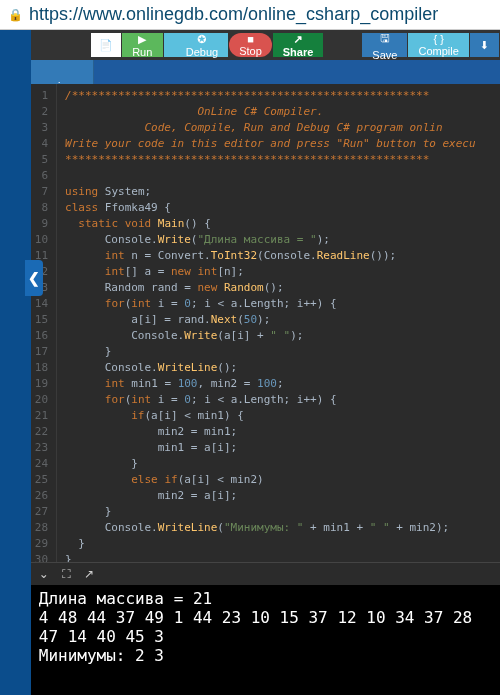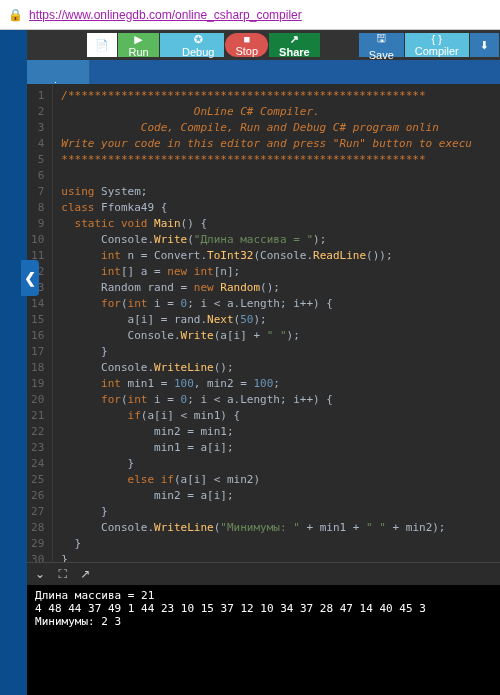--- a/index.html
+++ b/index.html
@@ -1,20 +1,20 @@
 <!DOCTYPE html>
 <html><head>
   <meta charset="utf-8">
   <style>
     * { margin: 0; padding: 0; box-sizing: border-box; }
     body { font-family: Arial, sans-serif; background: #0b4d8c; width: 500px; height: 695px; overflow: hidden; }
     
     .url-bar { background: #fff; height: 30px; display: flex; align-items: center; padding: 0 8px; border-bottom: 1px solid #ccc; }
     .url-bar .lock { color: #666; margin-right: 6px; font-size: 12px; }
-    .url-bar input { border: none; outline: none; flex: 1; font-size: 12px; color: #a21caf; text-decoration: underline; }
+    .url-bar input { border: none; outline: none; flex: 1; font-size: 18px; color: #0c4a6e; }
     
     .toolbar { background: #333; height: 30px; display: flex; align-items: center; padding-left: 60px; }
     .btn { height: 24px; padding: 0 10px; font-size: 11px; color: #fff; border: none; cursor: pointer; display: flex; align-items: center; gap: 4px; margin-right: 1px; }
     .btn-new { background: #fff; color: #333; width: 30px; justify-content: center; }
     .btn-run { background: #5cb85c; }
     .btn-debug { background: #5bc0de; padding-left: 22px; }
     .btn-stop { background: #d9534f; border-radius: 12px; }
     .btn-share { background: #15803d; font-weight: bold; }
     .btn-save { background: #337ab7; margin-left: 38px; }
     .btn-beautify { background: #5bc0de; }
@@ -35,21 +35,21 @@
     .code .line { display: block; font-style: normal; }
     .c-comment { color: #cc7832; font-style: italic; }
     .c-keyword { color: #cc7832; }
     .c-method { color: #ffc66d; }
     .c-string { color: #6a8759; }
     .c-number { color: #6897bb; }
     
     .console-controls { background: #2b2b2b; padding: 4px 8px; border-top: 1px solid #444; color: #ccc; font-size: 12px; }
     .console-controls span { margin-right: 10px; cursor: pointer; }
     
-    .console { background: #000; color: #fff; font-family: 'Consolas', monospace; font-size: 11px; padding: 4px 8px; height: 110px; }
+    .console { background: #000; color: #fff; font-family: 'Consolas', monospace; font-size: 16px; padding: 4px 8px; height: 110px; }
     .console .out-line { display: block; white-space: pre-wrap; }
     .console .green { color: #0f0; }
     .cursor-block { display: inline-block; width: 7px; height: 12px; background: transparent; border: 1px solid #ccc; vertical-align: middle; }
   </style>
 </head>
 <body>
 
 <div class="url-bar">
   <span class="lock">🔒</span>
   <input type="text" value="https://www.onlinegdb.com/online_csharp_compiler" style="">
@@ -61,21 +61,21 @@
   </div>
 
   <div class="editor-container">
     <div class="toolbar">
       <button class="btn btn-new">📄</button>
       <button class="btn btn-run">▶ Run</button>
       <button class="btn btn-debug">✪ Debug</button>
       <button class="btn btn-stop">■ Stop</button>
       <button class="btn btn-share">↗ Share</button>
       <button class="btn btn-save">🖫 Save</button>
-      <button class="btn btn-beautify">{ } Compiler</button>
+      <button class="btn btn-beautify">{ } Compile</button>
       <button class="btn btn-download">⬇</button>
     </div>
 
     <div class="tab-bar">
       <div class="tab">main.cs</div>
     </div>
 
     <div class="code-editor">
       <div class="gutter" id="gutter">
           <span class="ln">1</span>

